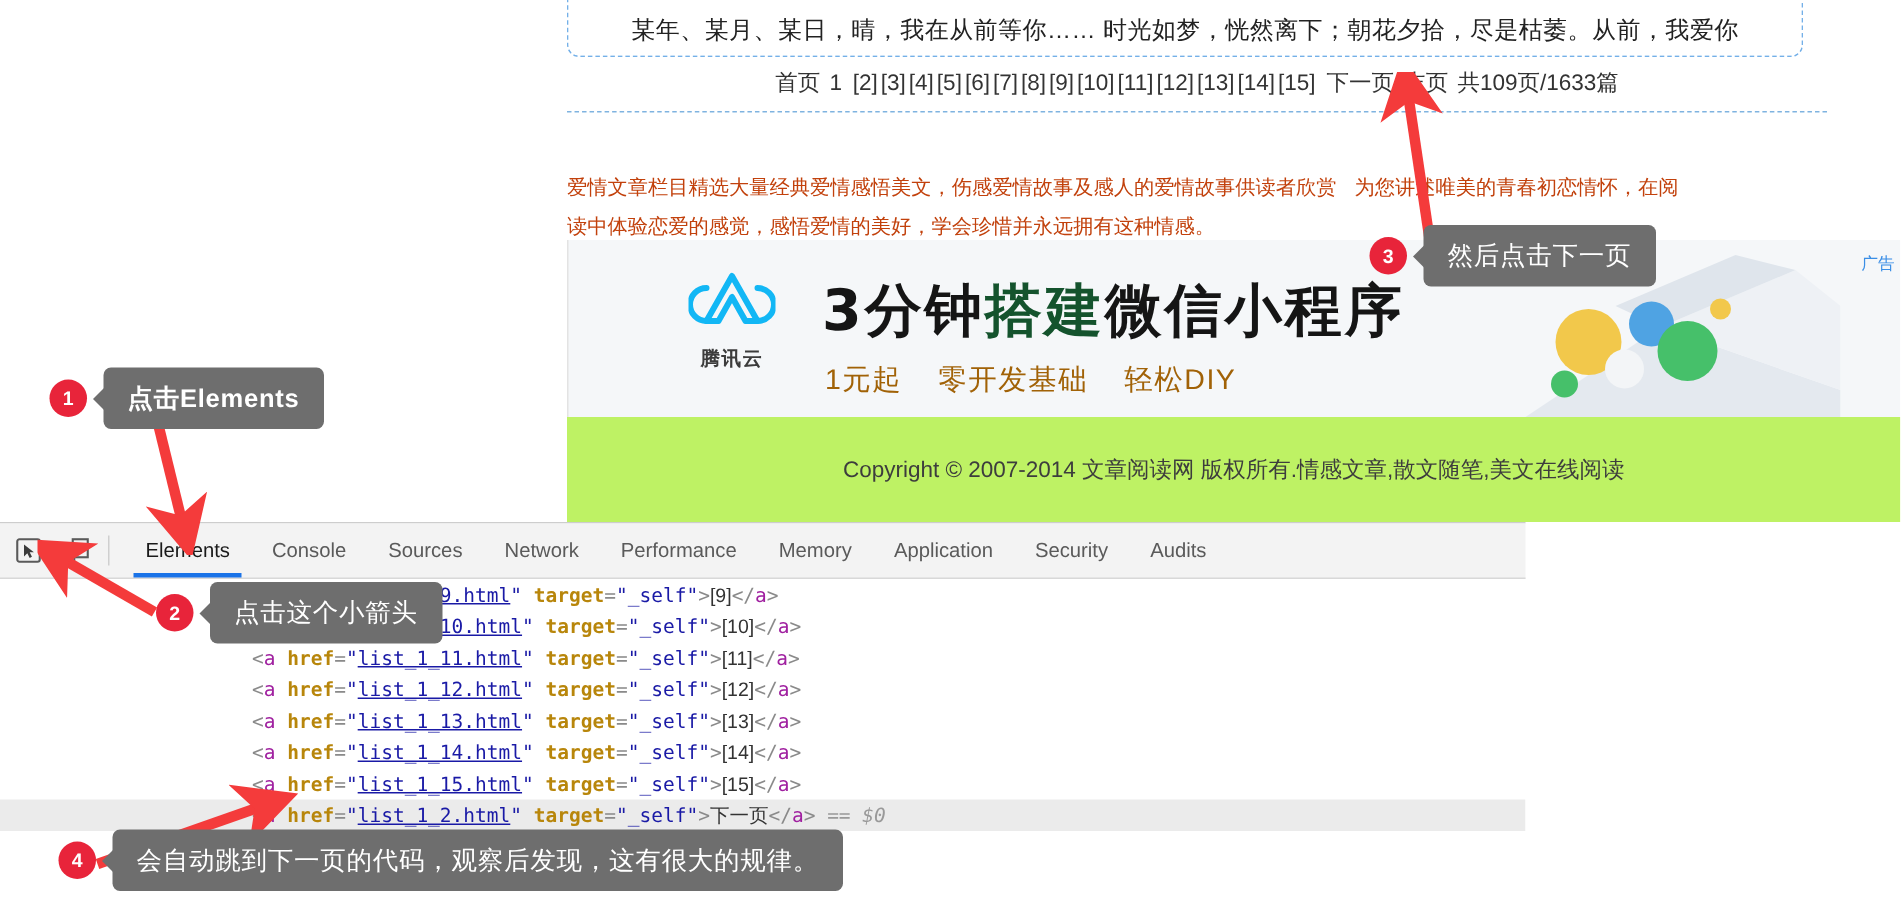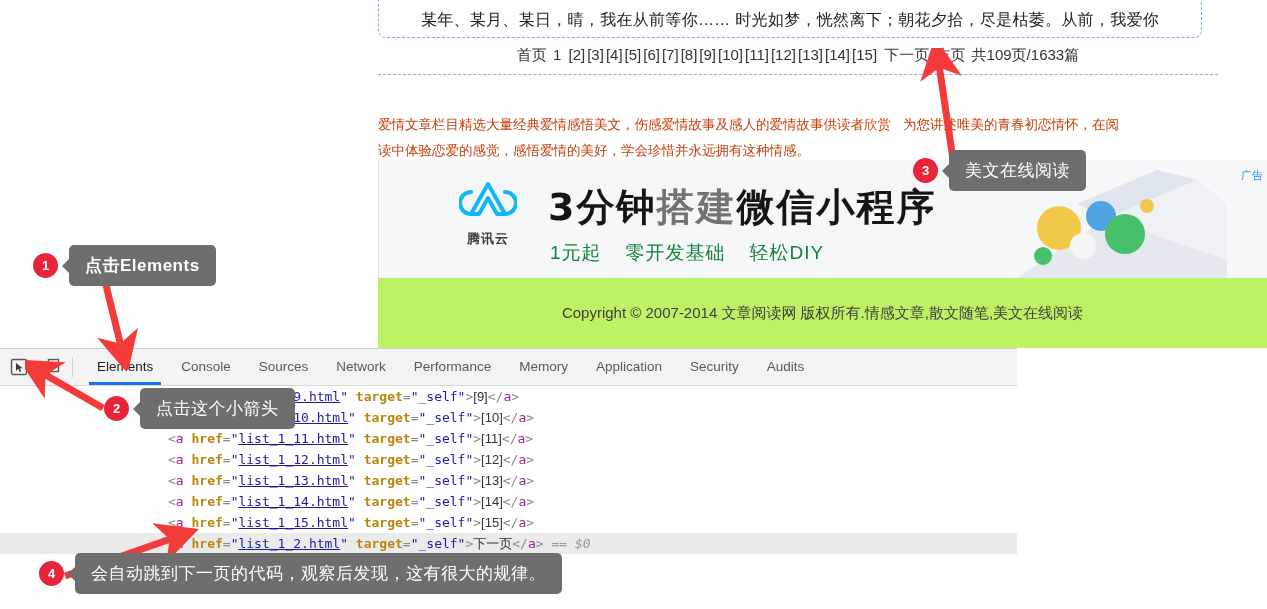--- a/index.html
+++ b/index.html
@@ -47,24 +47,24 @@
     position:absolute;left:75px;top:20px;width:70px;height:76px;
     display:flex;flex-direction:column;align-items:center;
   }
   .cloud-mark{width:58px;height:46px;position:relative;}
   .ad-brand{font-size:13px;color:#3c3c3c;margin-top:4px;font-weight:bold;letter-spacing:1px;}
   .ad-head{
     position:absolute;left:170px;top:22px;
     font-size:38px;font-weight:bold;color:#151515;letter-spacing:2px;
     font-family:"DejaVu Sans","Liberation Sans",sans-serif;
   }
-  .ad-head .hl{color:#737373;}
+  .ad-head .hl{color:#14532d;}
   .ad-sub{
     position:absolute;left:172px;top:80px;
-    font-size:19px;color:#15803d;letter-spacing:1px;
+    font-size:19px;color:#a16207;letter-spacing:1px;
   }
   .ad-sub span{margin-right:24px;}
   .ad-art{position:absolute;right:40px;top:0px;width:230px;height:118px;}
   .ad-label{
     position:absolute;right:4px;top:8px;font-size:11px;color:#3a8ee6;
   }
 
   
   .copyright-band{
     position:absolute;left:378px;top:278px;width:889px;height:70px;
@@ -276,16 +276,16 @@
   <line x1="10" y1="56" x2="124" y2="16" stroke="#f43b3b" stroke-width="7" marker-end="url(#ah4)"></line>
 </svg>
 
 <div class="badge" style="left:33px;top:253px;">1</div>
 <div class="callout" style="left:69px;top:245px;font-weight:bold;">点击Elements</div>
 
 <div class="badge" style="left:104px;top:396px;">2</div>
 <div class="callout" style="left:140px;top:388px;">点击这个小箭头</div>
 
 <div class="badge" style="left:913px;top:158px;">3</div>
-<div class="callout" style="left:949px;top:150px;">美文在线阅读</div>
+<div class="callout" style="left:949px;top:150px;">然后点击下一页</div>
 
 <div class="badge" style="left:39px;top:561px;">4</div>
 <div class="callout" style="left:75px;top:553px;">会自动跳到下一页的代码，观察后发现，这有很大的规律。</div>
 
 </body></html>

